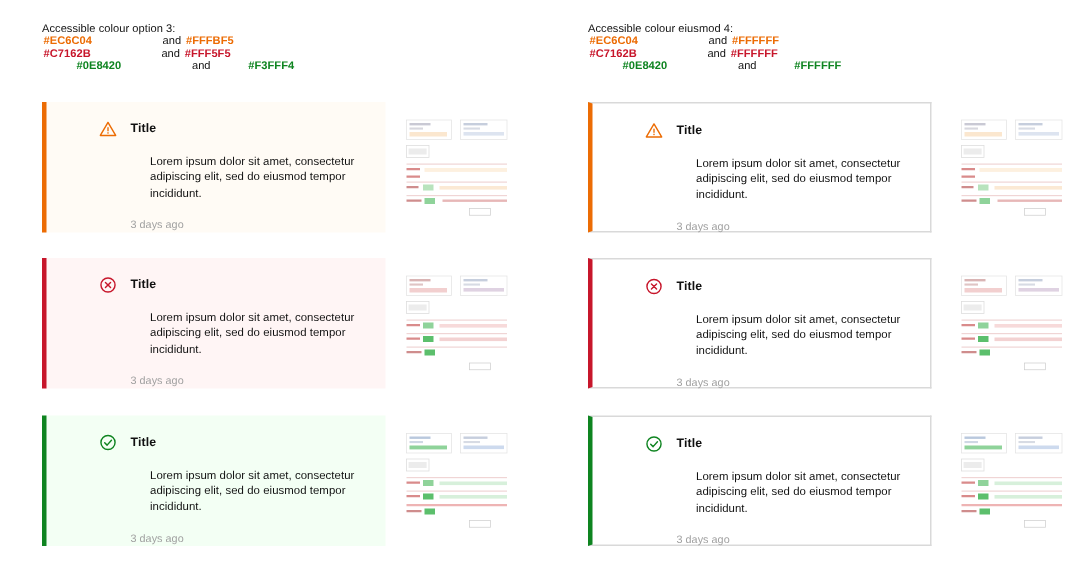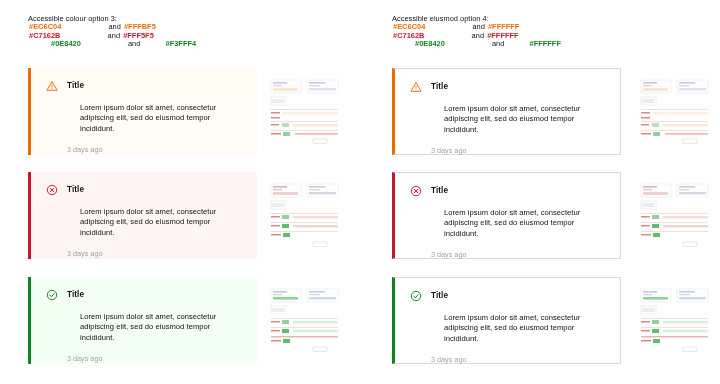--- a/index.html
+++ b/index.html
@@ -36,20 +36,21 @@
   .card-row { position: absolute; left: 0; width: 340px; height: 88px; }
   .row0 { top: 68px; }
   .row1 { top: 172px; }
   .row2 { top: 277px; }
 
   .card {
     position: absolute; left: 0; top: 0;
     width: 229px; height: 87px;
     border-left: 3px solid #cccccc;
     display: block;
+    padding-left: 20px;
   }
   .card-inner { padding: 11px 14px 0 15px; }
 
   
   .v-tint.c-warning { background: #FFFBF5; border-left-color: #EC6C04; }
   .v-tint.c-error   { background: #FFF5F5; border-left-color: #C7162B; }
   .v-tint.c-success { background: #F3FFF4; border-left-color: #0E8420; }
 
   
   .v-plain {
@@ -236,21 +237,21 @@
           <rect x="14" y="54" width="7" height="4" fill="#5cbf6c"></rect>
           <rect x="44" y="62" width="14" height="4.5" fill="#ffffff" stroke="#cfcfcf" stroke-width=".5"></rect>
         </svg>
       </div>
     </div>
   </div>
 
   <div class="column right">
 
     <div class="legend">
-      <div class="legend-title">Accessible eiusmod option 4:</div>
+      <div class="legend-title">Accessible colour eiusmod 4:</div>
 
       <div class="legend-line">
         <span class="chip sw-warning">#EC6C04</span><span class="and"> and </span><span class="chip sw-warning">#FFFFFF</span>
       </div>
 
       <div class="legend-line">
         <span class="chip sw-error">#C7162B</span><span class="and"> and </span><span class="chip sw-error">#FFFFFF</span>
       </div>
 
       <div class="legend-line">

